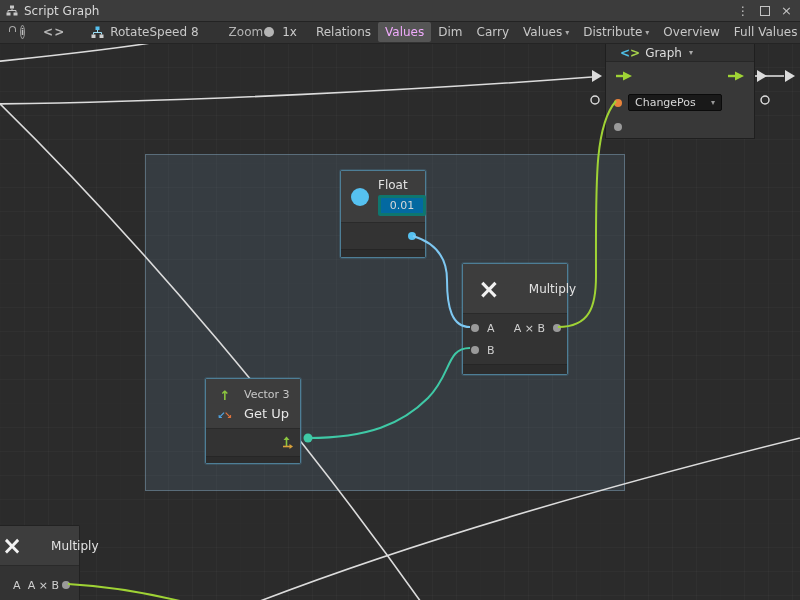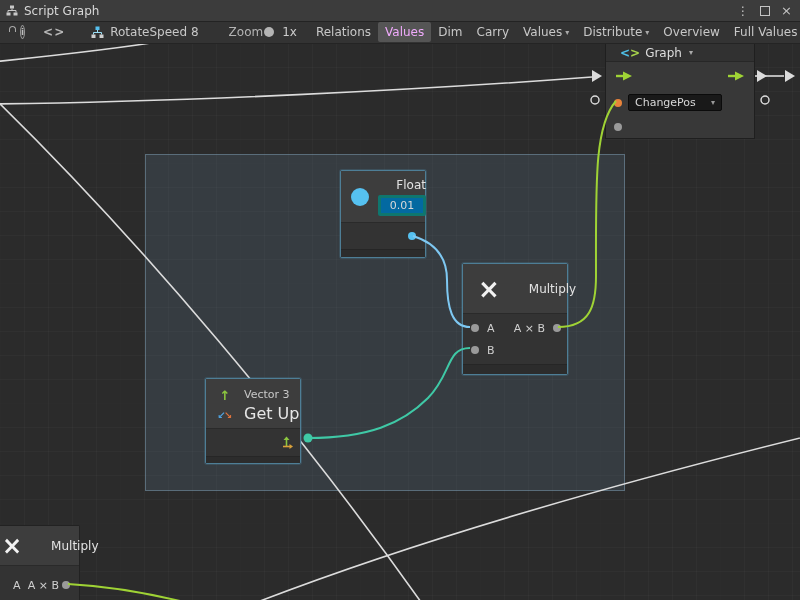--- a/index.html
+++ b/index.html
@@ -70,21 +70,21 @@
   .port.blue{background:#56C1F0;}
   .port.orange{background:#E8833A;}
   .port-row{display:flex;align-items:center;height:22px;padding-left:8px;position:relative;font-size:11px;color:#CFCFCF;}
   .port-row .plabel{margin-left:8px;}
   .out-label{position:absolute;right:22px;text-align:right;}
   .out-port{position:absolute;right:6px;top:7px;}
   
   .float-node{left:340px;top:170px;width:86px;height:88px;}
   .float-head{height:52px;padding-left:10px;}
   .float-icon{width:18px;height:18px;border-radius:50%;background:#56C1F0;flex:none;}
-  .float-col{display:flex;flex-direction:column;align-items:flex-end;margin-left:9px;}
+  .float-col{display:flex;flex-direction:column;align-items:flex-start;margin-left:9px;}
   .float-title{font-size:12px;margin-bottom:3px;}
   .value-box{width:42px;height:15px;background:#0369a1;border:3px solid #0f766e;border-radius:2px;
     font-size:11px;color:#D8D8D8;display:flex;align-items:center;justify-content:center;}
   .float-body{height:26px;}
   .float-body .out-port{top:9px;right:9px;}
   .float-foot{height:7px;}
   
   .mult-node{left:462px;top:263px;width:106px;height:112px;}
   .mult-head{height:50px;}
   .x-glyph{font-size:26px;font-weight:bold;color:#F2F2F2;margin-left:15px;line-height:1;}
@@ -93,21 +93,21 @@
   .mult-foot{height:9px;}
   
   .getup-node{left:205px;top:378px;width:96px;height:86px;}
   .gu-head{height:50px;display:block;padding:6px 0 0 8px;}
   .gu-row{display:flex;align-items:center;height:19px;}
   .gu-icons{width:22px;text-align:center;flex:none;}
   .arrow-up{color:#8CC63F;font-weight:bold;font-size:13px;}
   .arrow-dl{color:#4FA3E0;font-size:10px;font-weight:bold;}
   .arrow-dr{color:#E0733C;font-size:10px;font-weight:bold;margin-left:-2px;}
   .gu-type{font-size:11px;color:#C8C8C8;margin-left:8px;}
-  .gu-title{font-size:16px;color:#E6E6E6;margin-left:8px;}
+  .gu-title{font-size:13px;color:#E6E6E6;margin-left:8px;}
   .gu-body{height:27px;}
   .gu-out-icon{position:absolute;right:7px;top:7px;}
   .gu-foot{height:6px;}
   
   .mult2-node{left:-13px;top:525px;width:93px;height:92px;border-left:none;}
   .mult2-head{height:40px;}
   .mult2-head .x-glyph{font-size:24px;}
   .mult2-body{height:40px;padding-top:8px;}
   .mult2-body .port-row{padding-left:18px;}
   .mult2-body .out-label{right:20px;}

